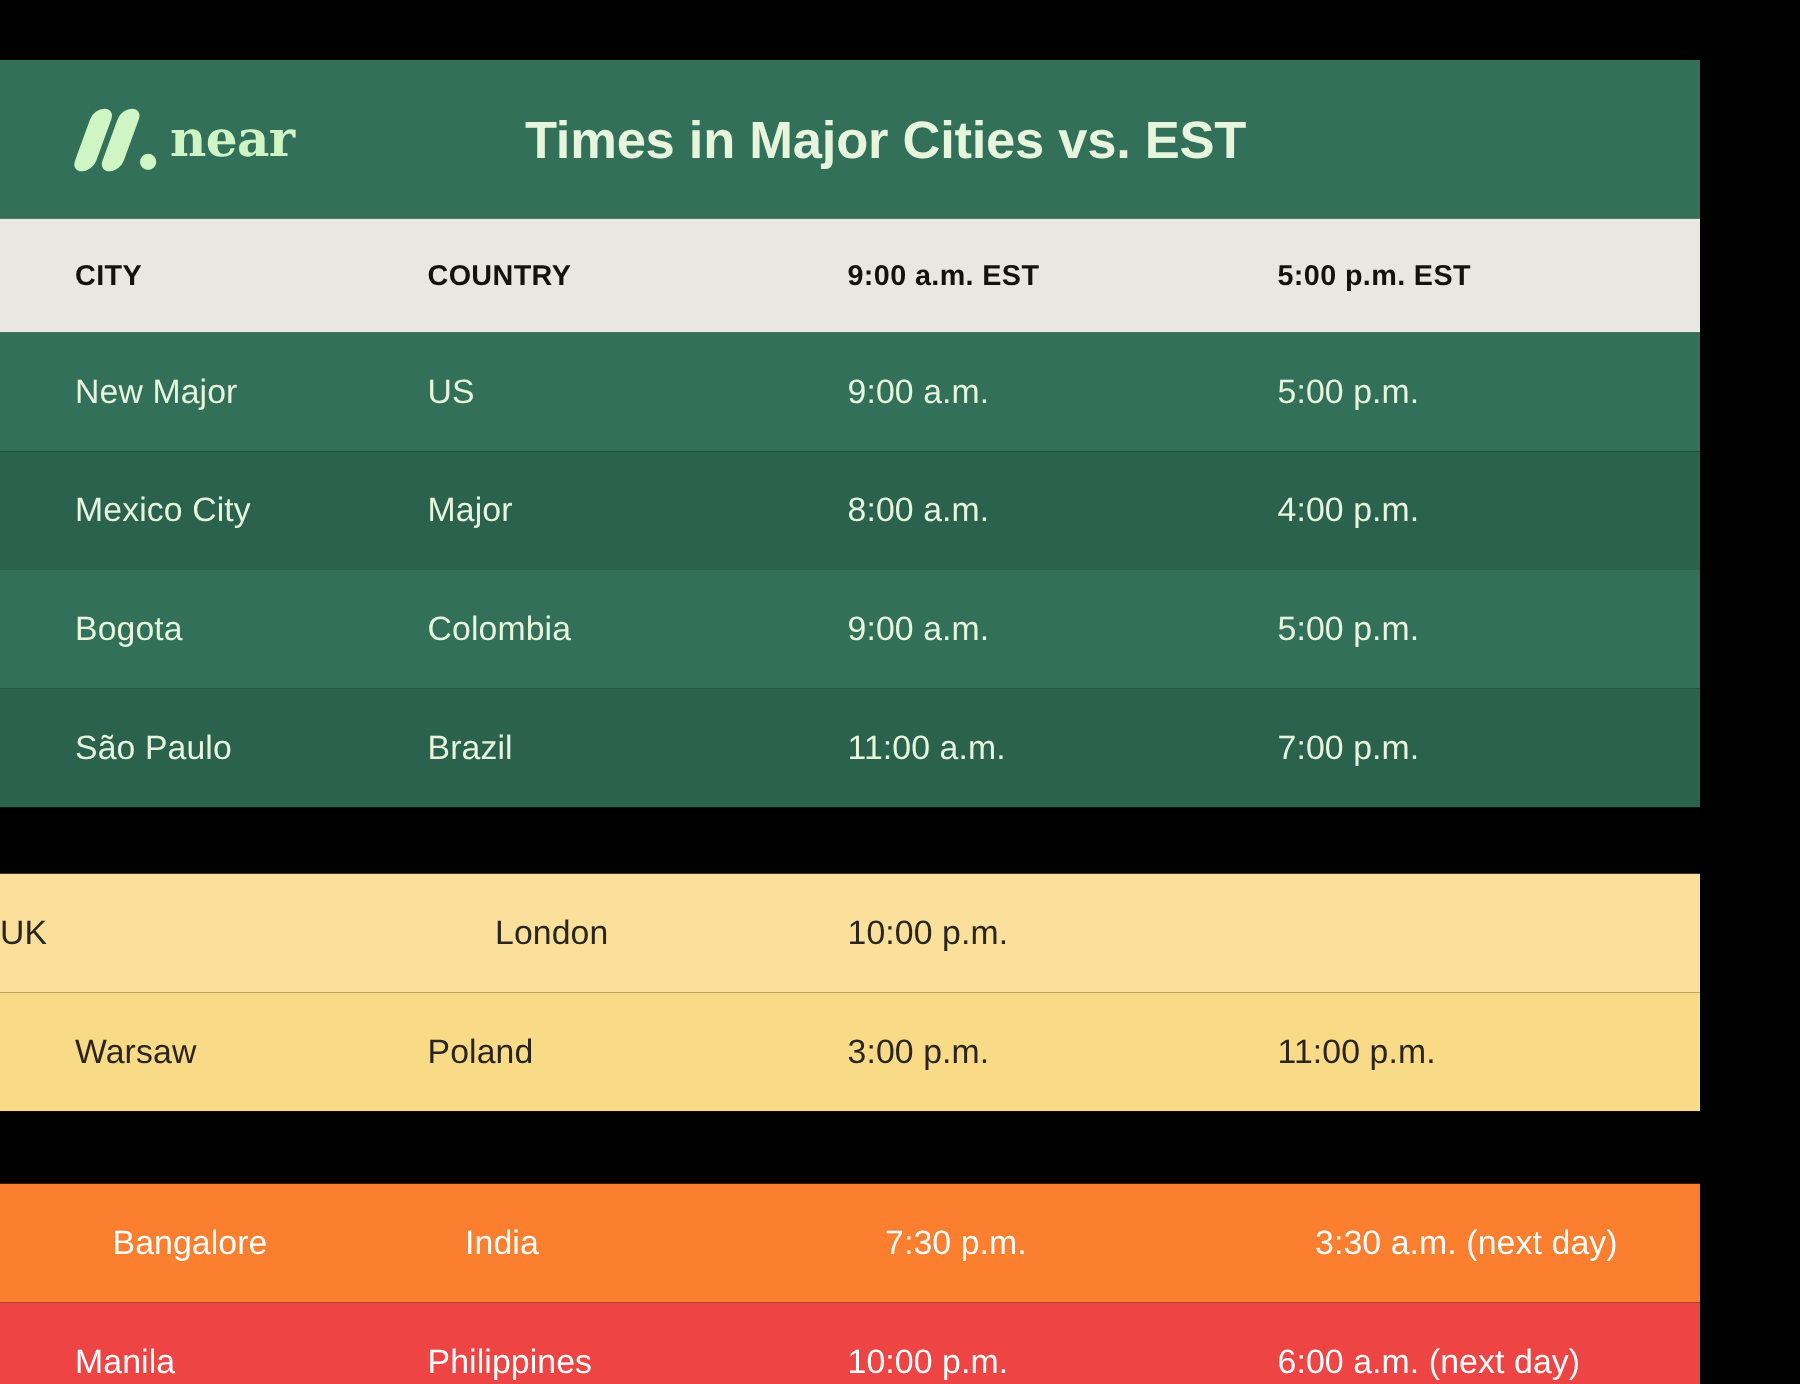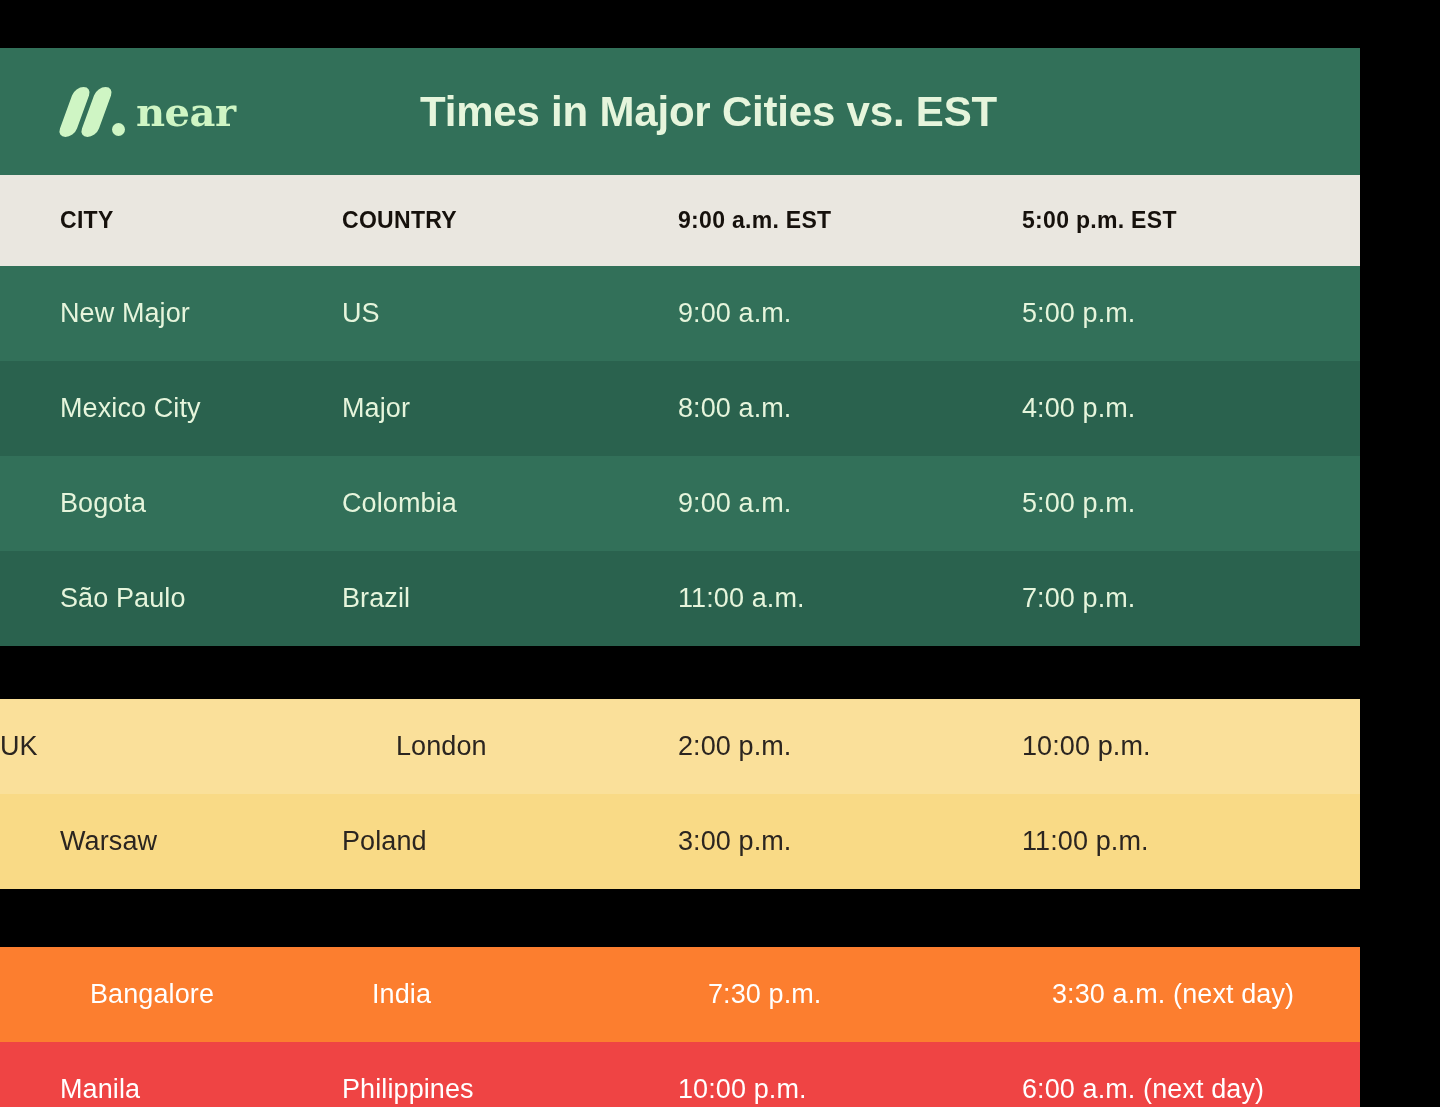--- a/index.html
+++ b/index.html
@@ -194,21 +194,20 @@
       <div class="cell c-country">Brazil</div>
       <div class="cell c-t1">11:00 a.m.</div>
       <div class="cell c-t2">7:00 p.m.</div>
     </div>
 
     <div class="gap-band gap-1"></div>
 
     <div class="row data-row grp-yellow-a">
       <div class="cell c-country">UK</div>
       <div class="cell c-city">London</div>
-      <div class="cell c-t1">2:00 p.m.</div>
       <div class="cell c-t2">10:00 p.m.</div>
     </div>
     <div class="row data-row grp-yellow-b">
       <div class="cell c-city">Warsaw</div>
       <div class="cell c-country">Poland</div>
       <div class="cell c-t1">3:00 p.m.</div>
       <div class="cell c-t2">11:00 p.m.</div>
     </div>
 
     <div class="gap-band gap-2"></div>

